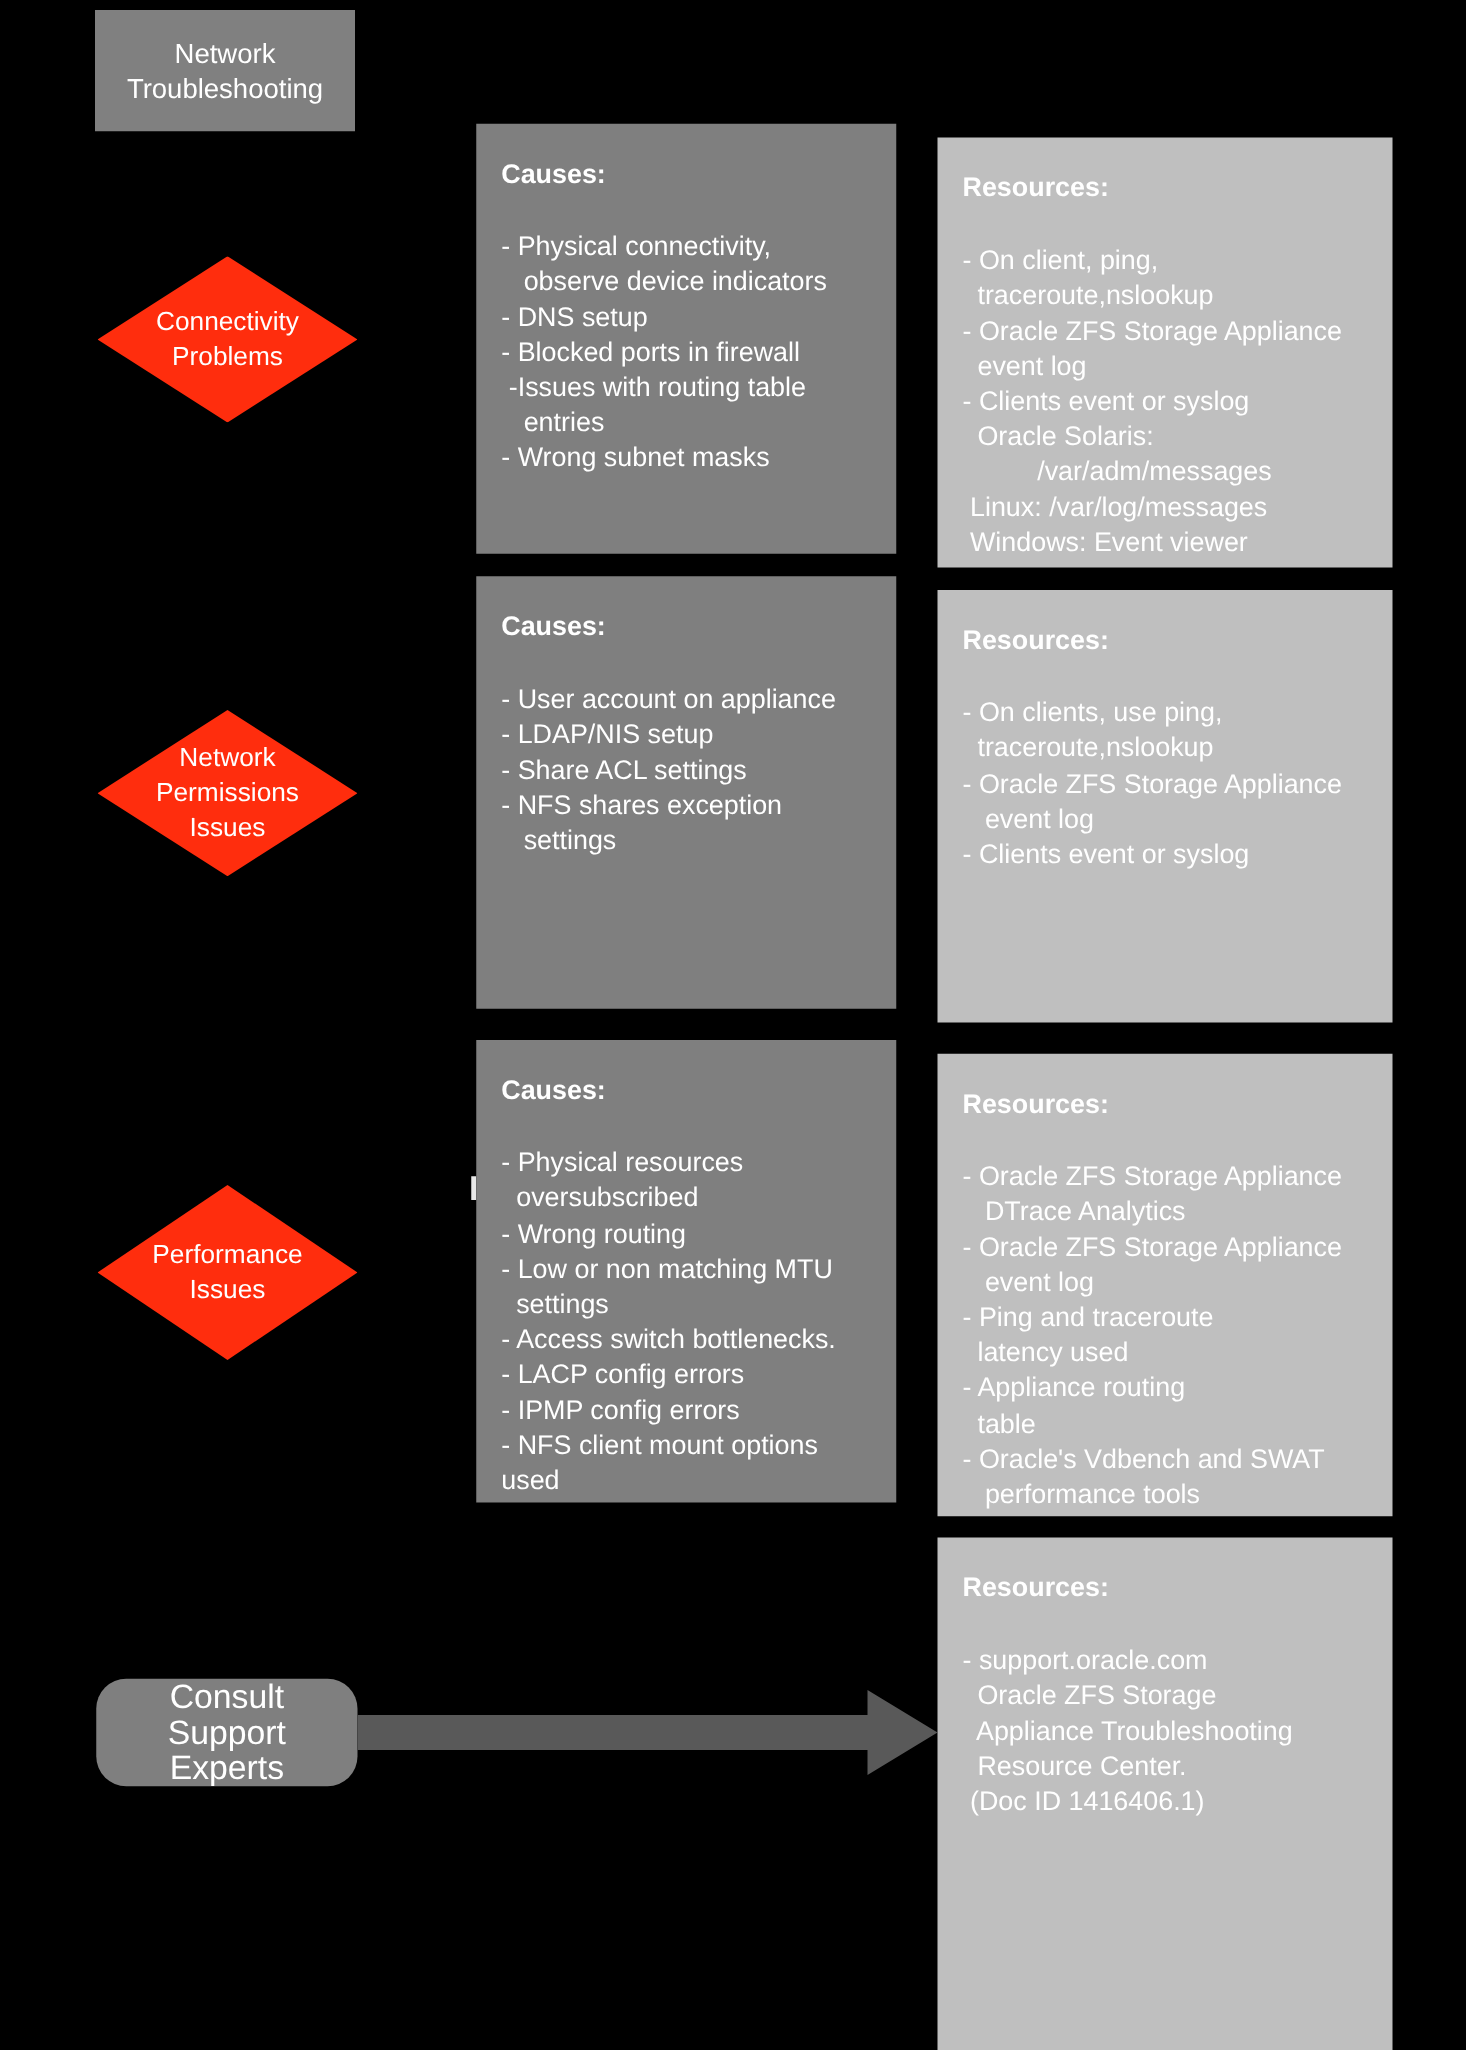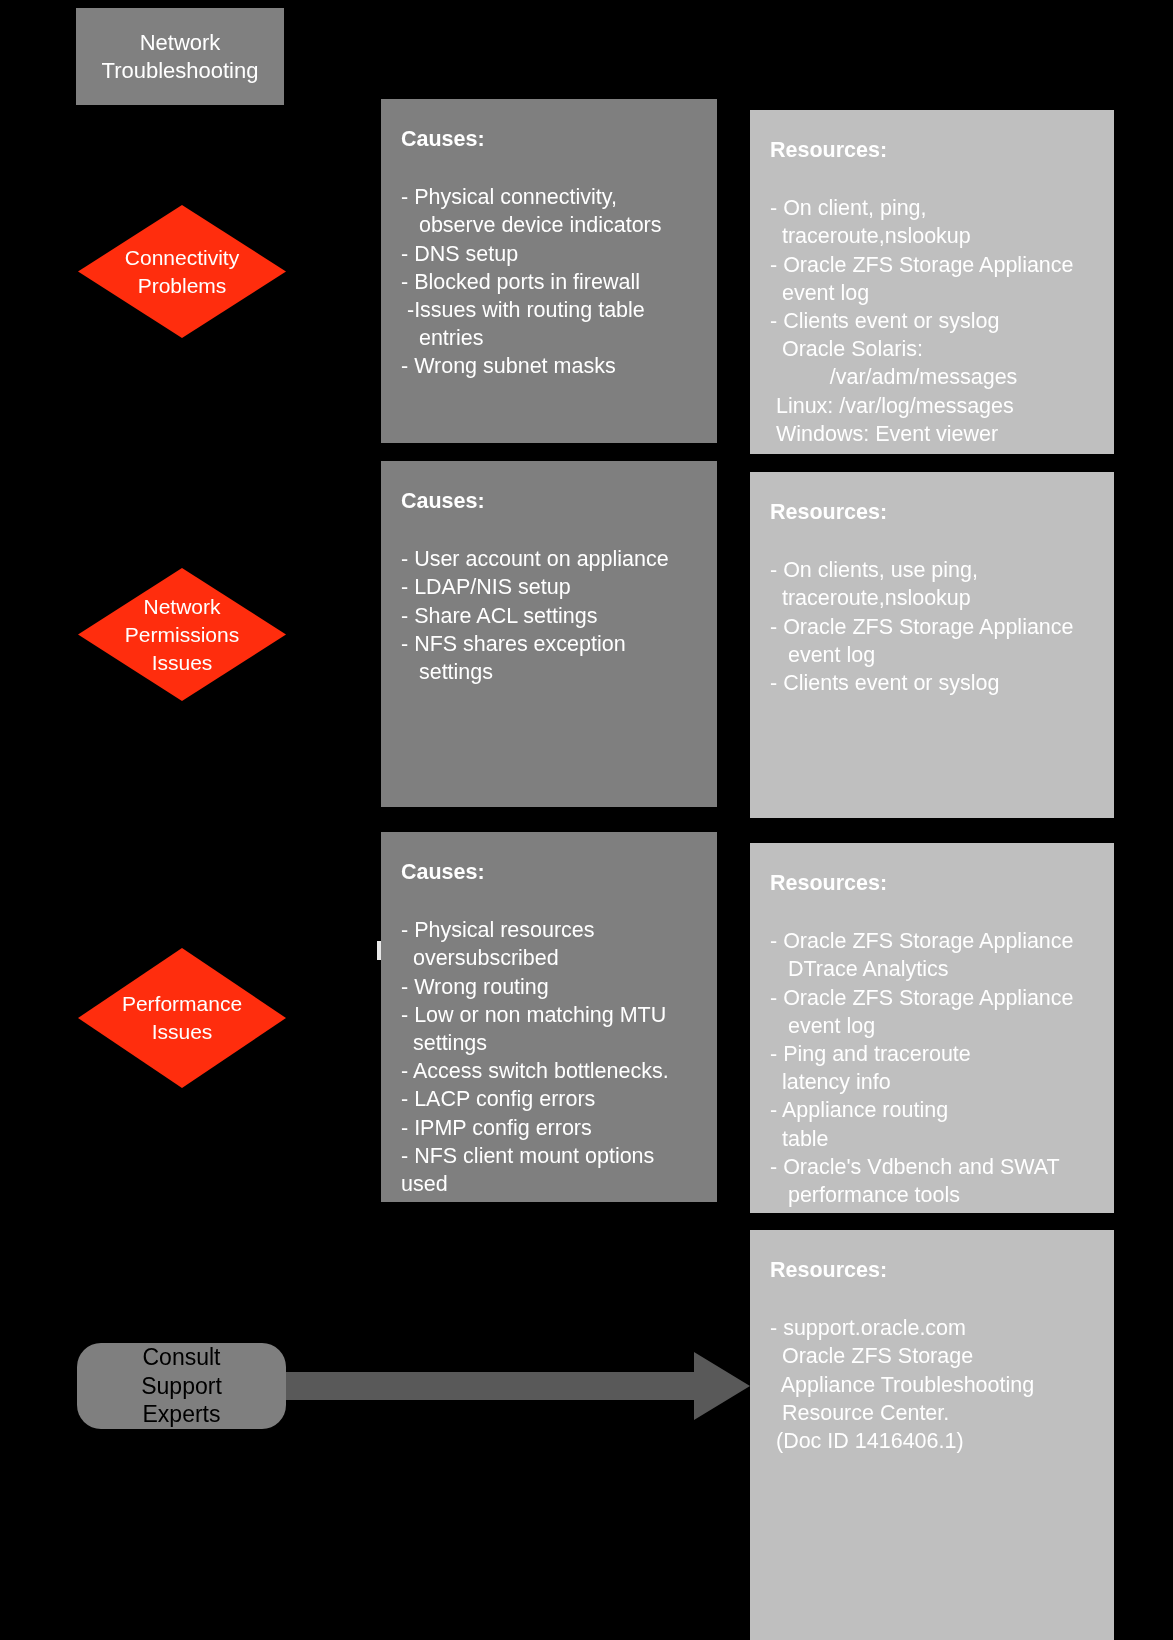--- a/index.html
+++ b/index.html
@@ -89,26 +89,26 @@
   }
 
   
   #consult-box {
     left: 77px;
     top: 1343px;
     width: 209px;
     height: 86px;
     background: #7f7f7f;
     border-radius: 24px;
-    color: #000000;
+    color: #ffffff;
     display: flex;
     flex-direction: column;
     align-items: center;
     justify-content: center;
-    font-size: 23px;
+    font-size: 27px;
     line-height: 28.5px;
     text-align: center;
   }
 
   
   #consult-arrow {
     left: 286px;
     top: 1350px;
     width: 464px;
     height: 72px;
@@ -202,21 +202,21 @@
   <span class="line">used</span>
 </div>
 
 <div class="abs panel resources-panel" id="resources-3">
   <span class="panel-heading">Resources:</span>
   <span class="line">- Oracle ZFS Storage Appliance</span>
   <span class="line">   DTrace Analytics</span>
   <span class="line">- Oracle ZFS Storage Appliance</span>
   <span class="line">   event log</span>
   <span class="line">- Ping and traceroute</span>
-  <span class="line">  latency info</span>
+  <span class="line">  latency used</span>
   <span class="line">- Appliance routing</span>
   <span class="line">  table</span>
   <span class="line">- Oracle's Vdbench and SWAT</span>
   <span class="line">   performance tools</span>
 </div>
 
 <div class="abs" id="consult-box">
   <span>Consult</span>
   <span>Support</span>
   <span>Experts</span>

